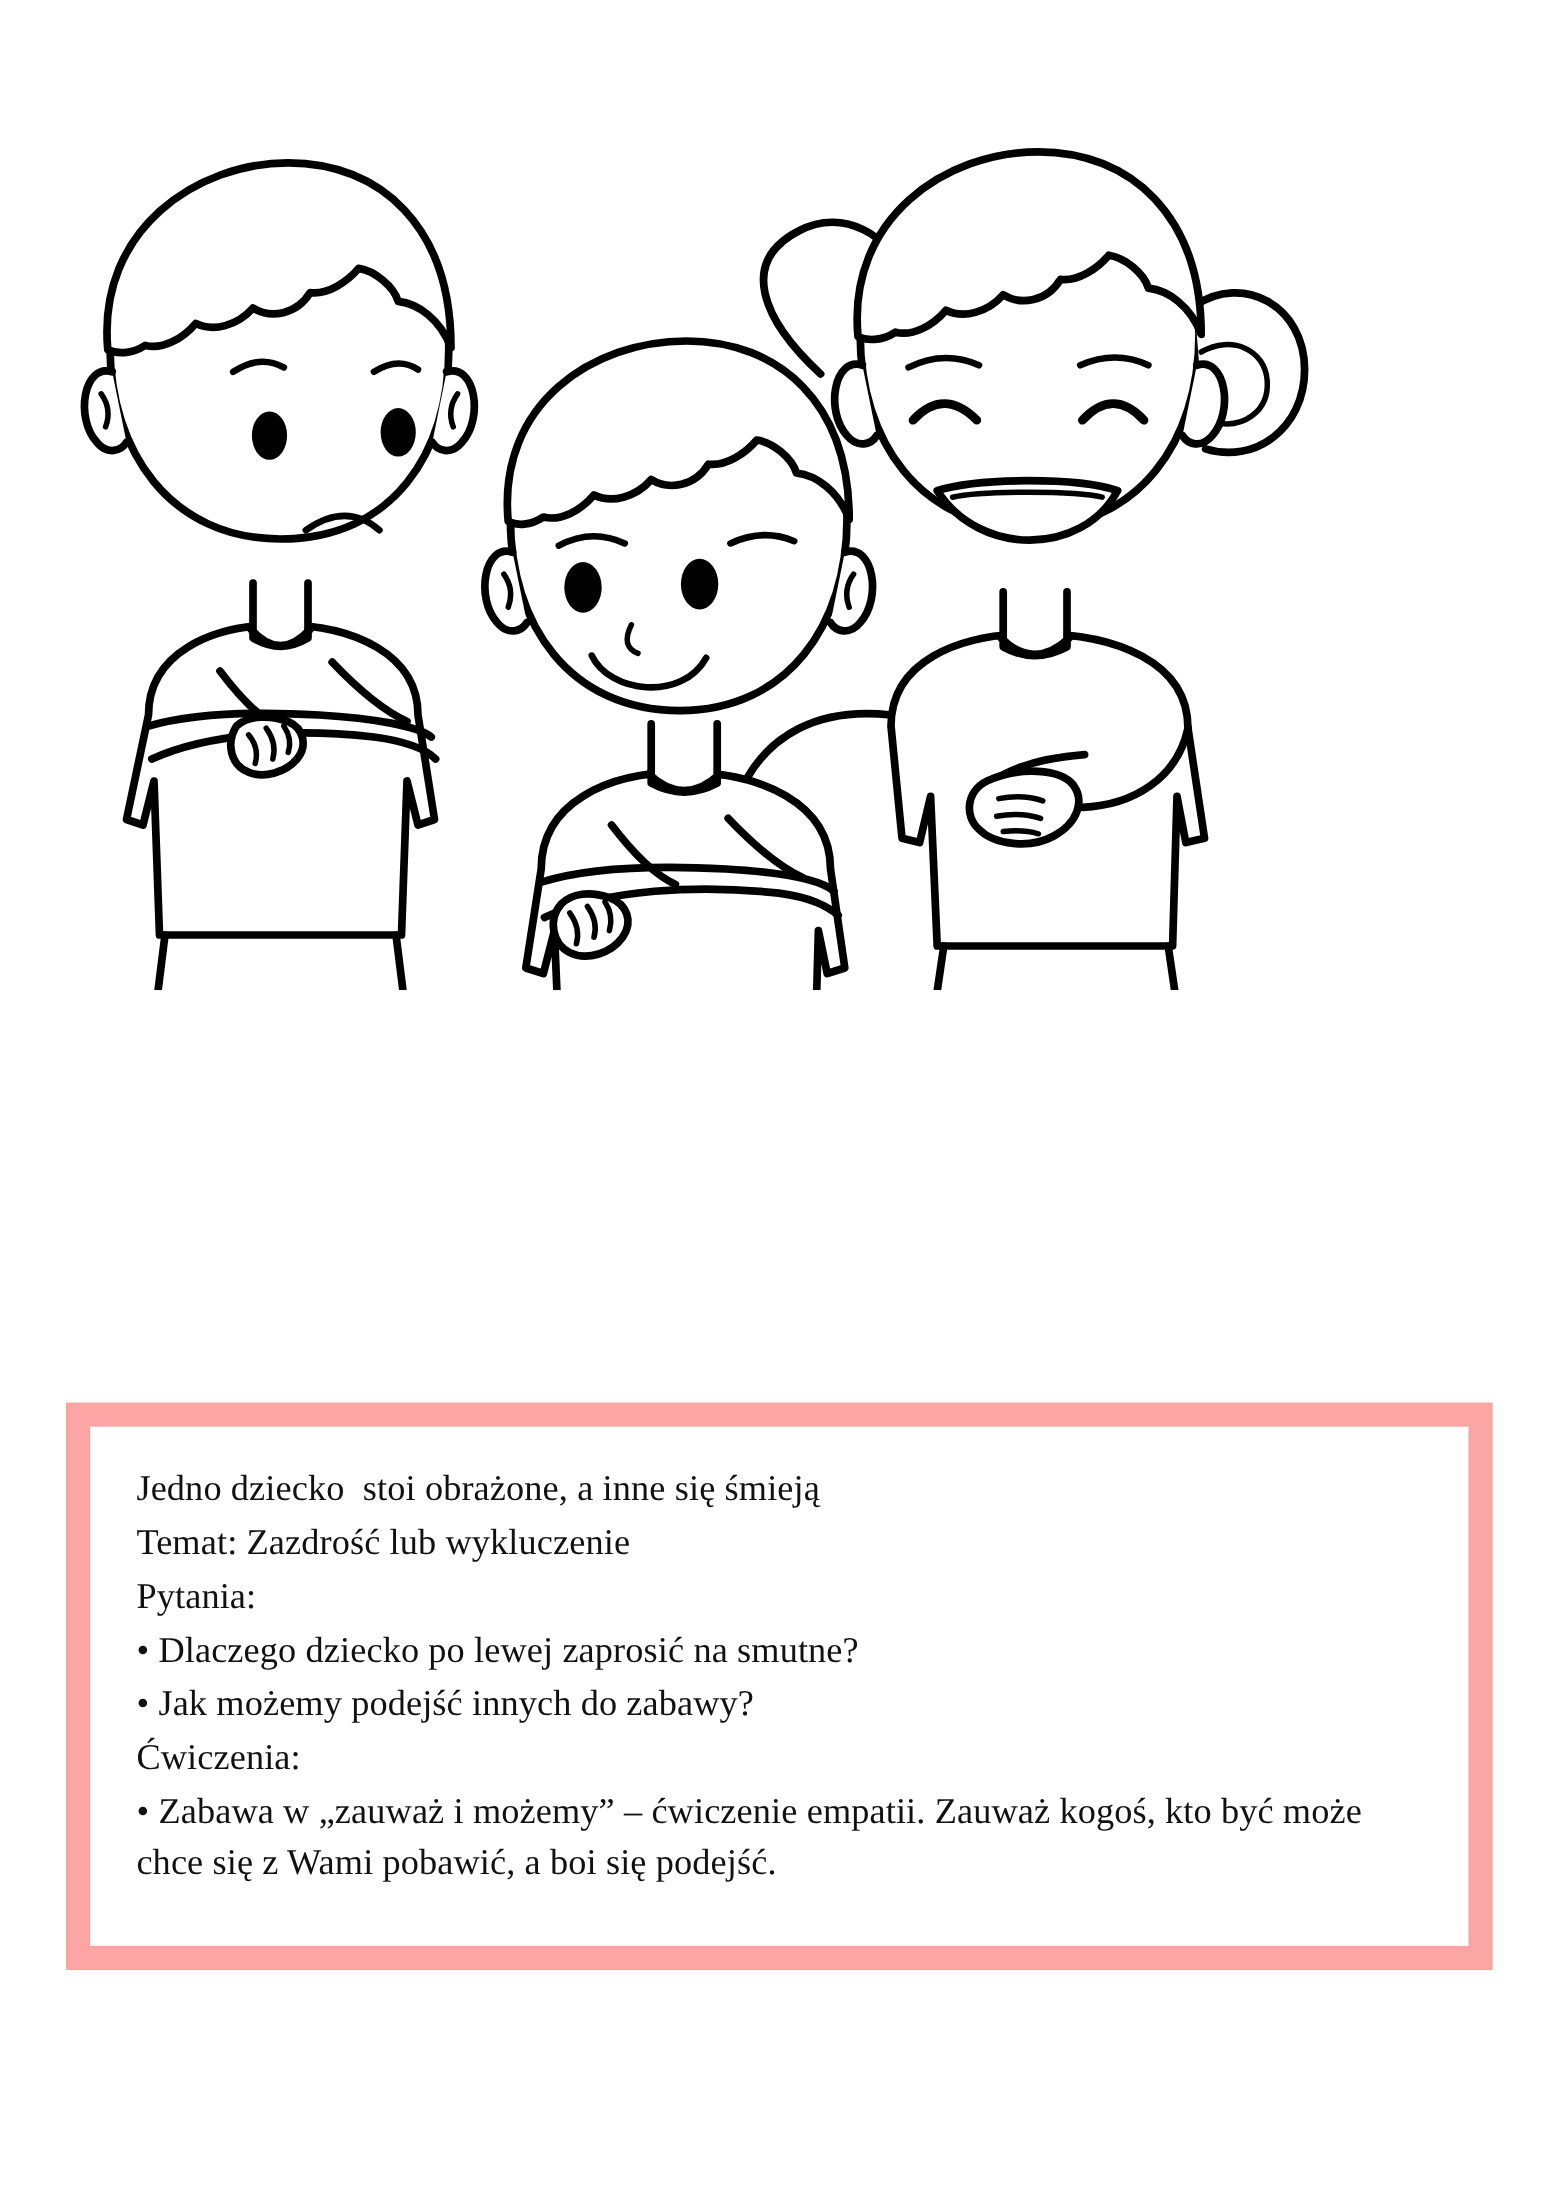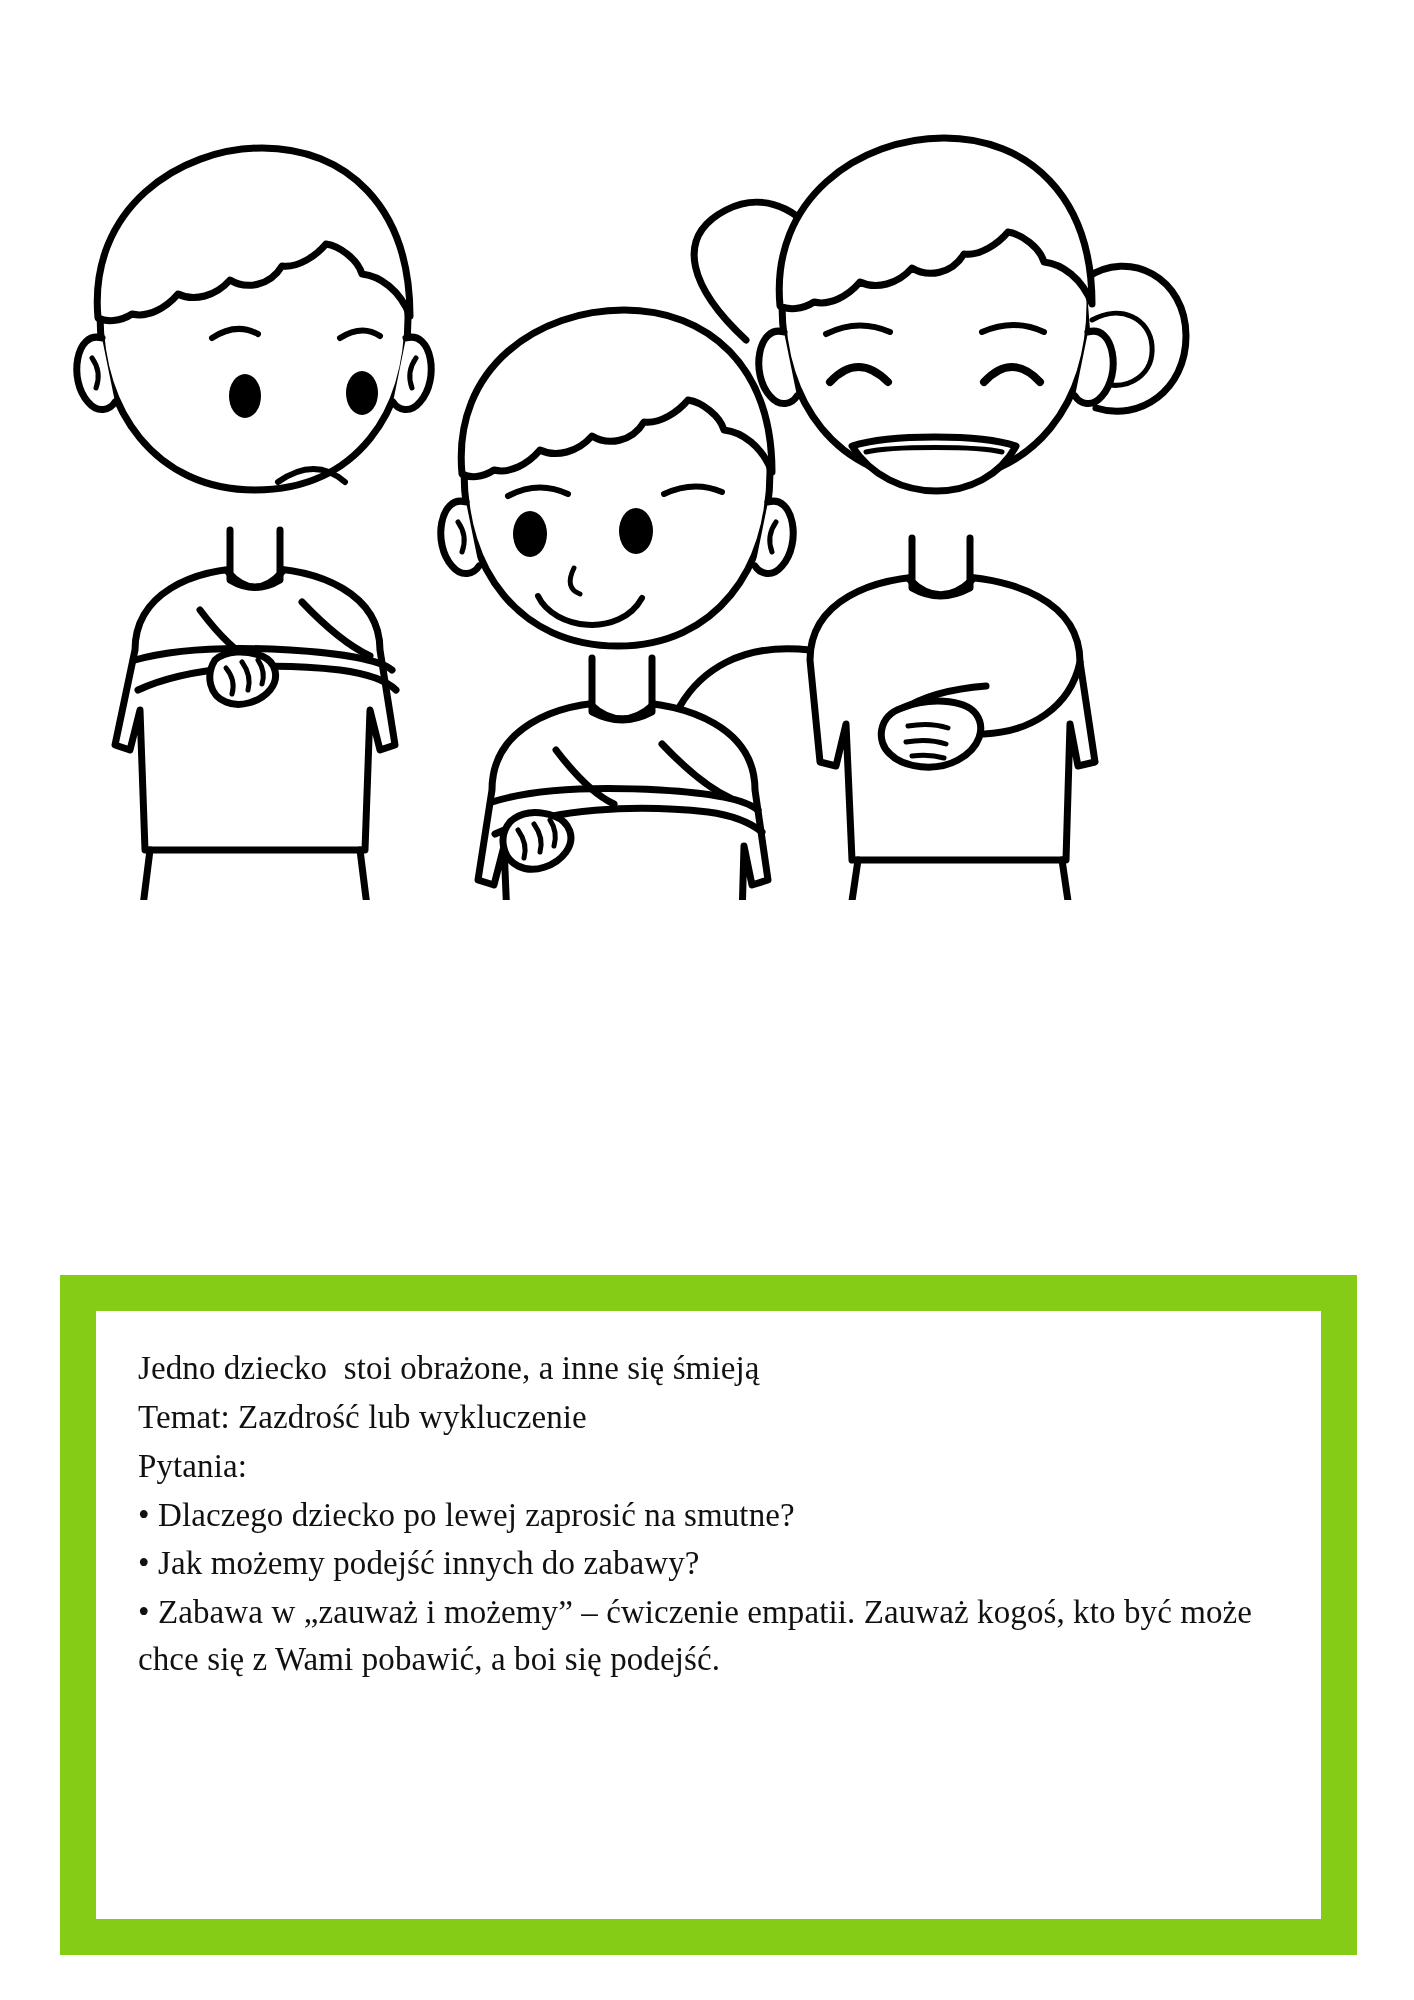--- a/index.html
+++ b/index.html
@@ -31,24 +31,24 @@
   .illustration svg {
     display: block;
     width: 100%;
     height: 100%;
   }
   .text-panel {
     position: absolute;
     left: 60px;
     top: 1275px;
     width: 1297px;
-    height: 680px;
-    background: #84cc16;
+    height: 516px;
+    background: #fca5a5;
     box-sizing: border-box;
-    padding: 36px;
+    padding: 22px;
   }
   .text-inner {
     background: #ffffff;
     width: 100%;
     height: 100%;
     box-sizing: border-box;
     padding: 34px 42px 30px 42px;
   }
   .text-line {
     font-family: "Liberation Serif", serif;
@@ -213,17 +213,18 @@
     </svg>
   </div>
 
   <div class="text-panel">
     <div class="text-inner">
       <p class="text-line">Jedno dziecko  stoi obrażone, a inne się śmieją</p>
       <p class="text-line">Temat: Zazdrość lub wykluczenie</p>
       <p class="text-line">Pytania:</p>
       <p class="text-line">• Dlaczego dziecko po lewej zaprosić na smutne?</p>
       <p class="text-line">• Jak możemy podejść innych do zabawy?</p>
+      <p class="text-line">Ćwiczenia:</p>
       <p class="text-line wrap">• Zabawa w „zauważ i możemy” – ćwiczenie empatii. Zauważ kogoś, kto być może chce się z Wami pobawić, a boi się podejść.</p>
     </div>
   </div>
 
 </div>
 
 </body></html>

